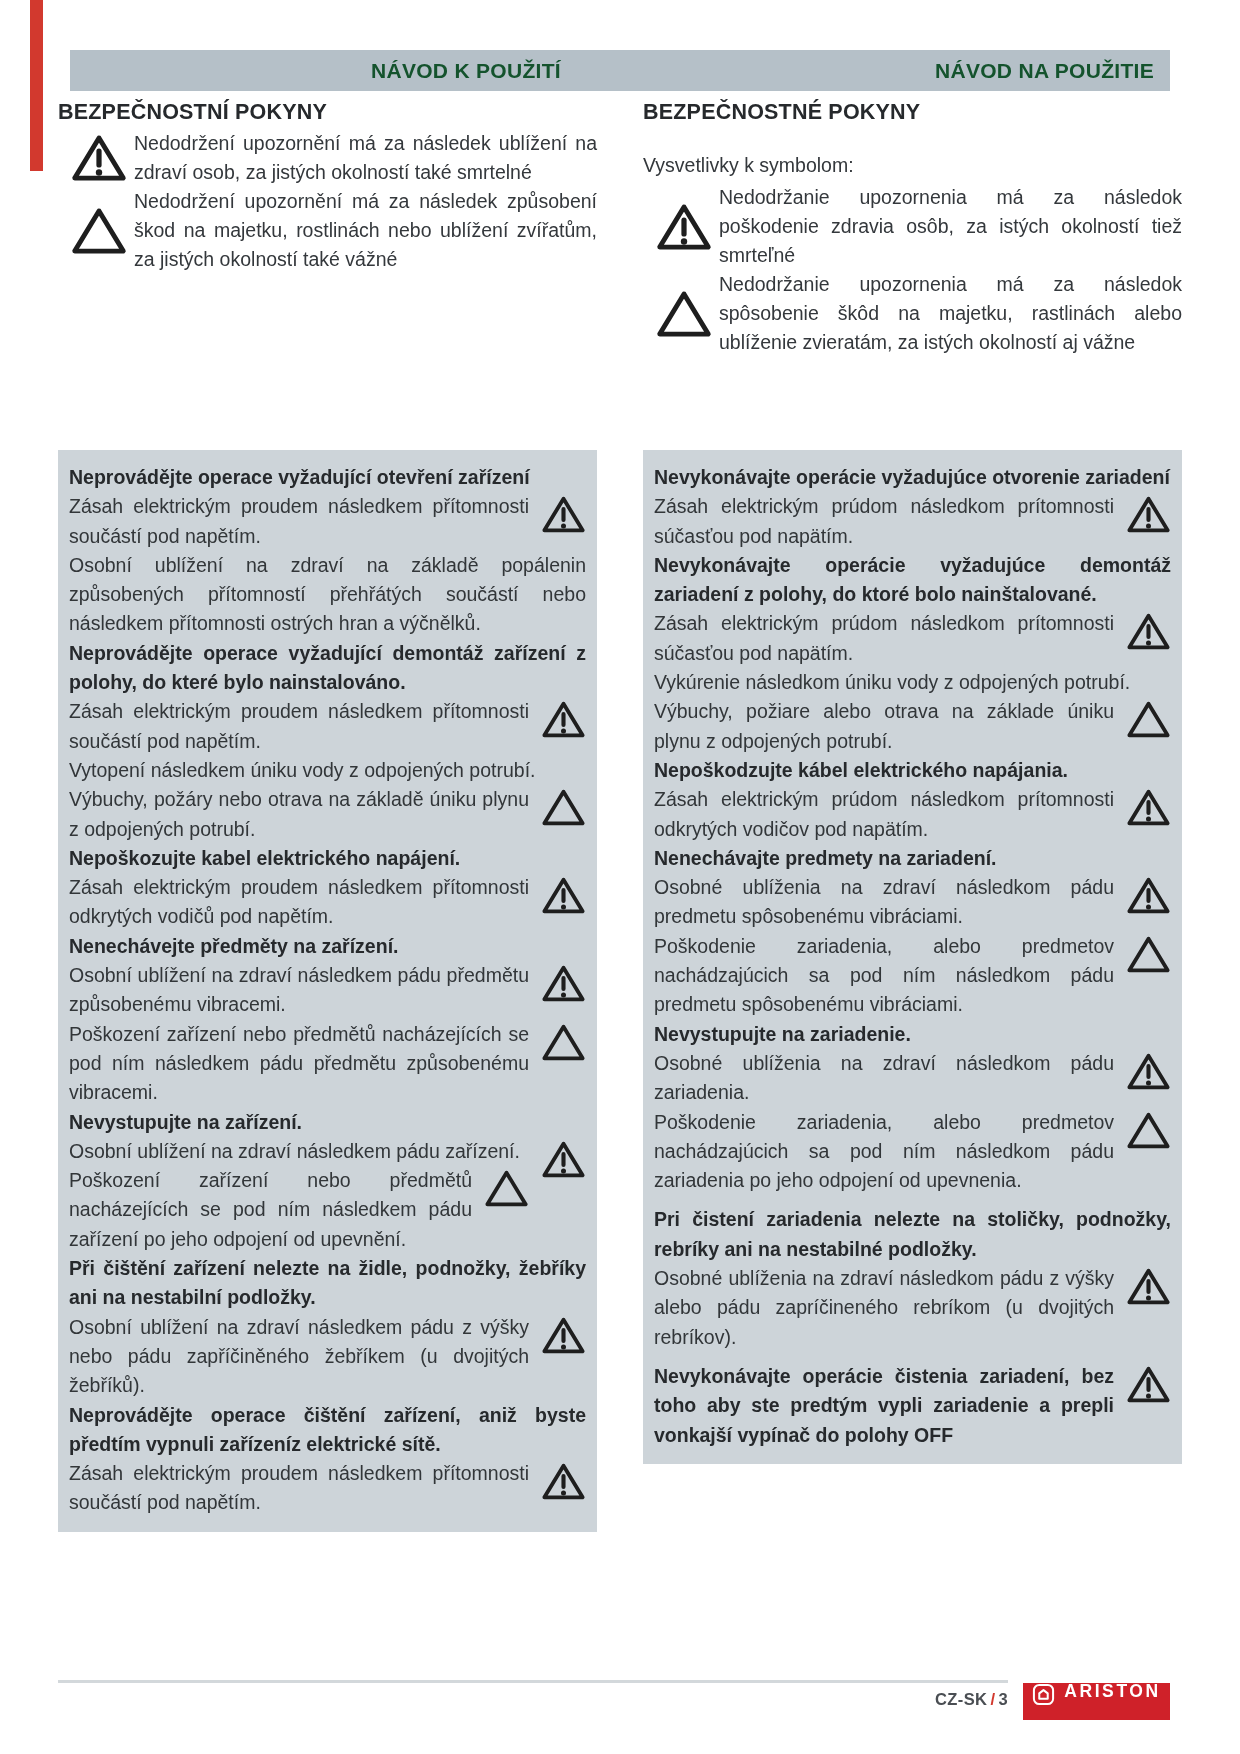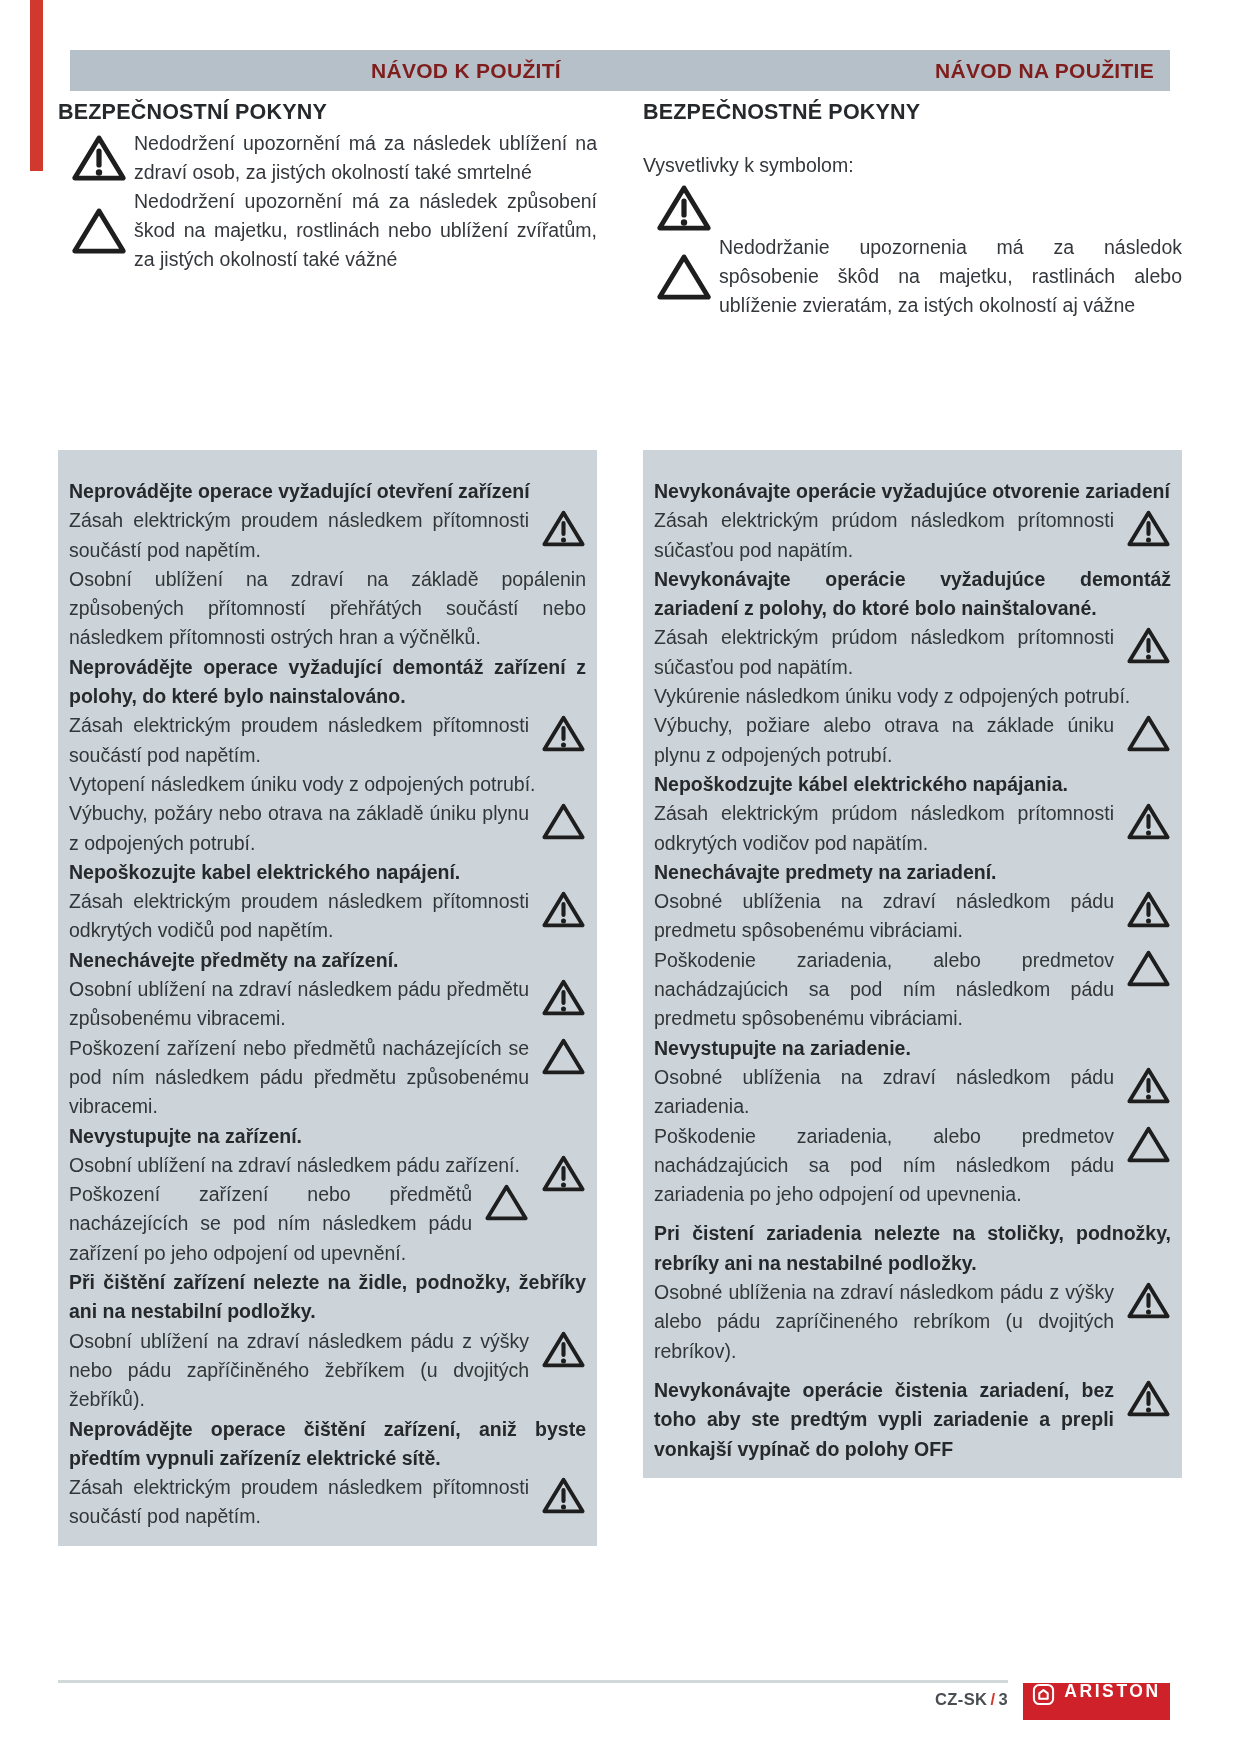--- a/index.html
+++ b/index.html
@@ -2,32 +2,32 @@
 <html><head>
 <meta charset="utf-8">
 <style>
   html,body{margin:0;padding:0}
   body{
     width:1240px;height:1754px;position:relative;background:#ffffff;
     font-family:"Liberation Sans","DejaVu Sans",sans-serif;color:#33363a;overflow:hidden;
   }
   .red-tab{position:absolute;left:30px;top:0;width:13px;height:171px;background:#d2392e}
   .header-bar{position:absolute;left:70px;top:50px;width:1100px;height:41px;background:#b5c0c8}
-  .ht{position:absolute;top:0;line-height:41px;font-weight:bold;font-size:21px;color:#7f1d1d;letter-spacing:.3px;white-space:nowrap}
+  .ht{position:absolute;top:0;line-height:41px;font-weight:bold;font-size:21px;color:#14532d;letter-spacing:.3px;white-space:nowrap}
   .ht-left{left:0;width:72%;text-align:center}
   .ht-right{right:16px}
   .col{position:absolute;top:100px;width:539px}
   .col h2{margin:0;font-size:21.5px;font-weight:bold;color:#26292c;letter-spacing:.2px}
   .legend-title{margin:27px 0 0;font-size:19.5px;line-height:27px;color:#34383c}
   .legend{margin-top:4px}
   .legend-row{display:flex;align-items:center}
   .legend-icon{flex:0 0 76px;box-sizing:border-box;padding-left:13px}
   .legend-icon svg{width:56px;height:50px;display:block}
   .legend-text{flex:1;font-size:19.5px;line-height:29px;text-align:justify;color:#34383c}
-  .box{position:absolute;left:0;top:350px;width:539px;background:#cdd4d9;padding:27px 11px 14px 11px;box-sizing:border-box}
+  .box{position:absolute;left:0;top:350px;width:539px;background:#cdd4d9;padding:13px 11px 14px 11px;box-sizing:border-box}
   .box p{margin:0;font-size:19.5px;line-height:29.3px;text-align:justify;color:#323639}
   .box p.bold{font-weight:bold;color:#26292c}
   .box p.gap{margin-top:10px}
   .tri{float:right;width:45px;height:39px;margin:3px 0 3px 12px}
   .tri svg{width:100%;height:100%;display:block}
   .footer-rule{position:absolute;left:58px;top:1680px;width:950px;height:3px;background:#d3d8db}
   .page-indicator{position:absolute;left:808px;top:1690px;width:200px;text-align:right;
     font-size:16.5px;font-weight:bold;color:#4a4e53;letter-spacing:.4px}
   .page-indicator .sep{color:#d2392e;padding:0 3px}
   .logo{position:absolute;left:1023px;top:1683px;width:147px;height:37px;background:#cf2129;
@@ -149,20 +149,21 @@
   <p class="legend-title">Vysvetlivky k symbolom:</p>
   <div class="legend">
       <div class="legend-row">
         <span class="legend-icon">
           <svg viewBox="0 0 60 53">
             <path d="M30 5 L56 48 H4 Z" fill="none" stroke="#1e1e1e" stroke-width="5.2" stroke-linejoin="round"></path>
             <line x1="30" y1="19" x2="30" y2="34" stroke="#1e1e1e" stroke-width="5.6" stroke-linecap="round"></line>
             <circle cx="30" cy="42" r="3.4" fill="#1e1e1e"></circle>
           </svg>
         </span>
+        <div class="legend-text">Nedodržanie upozornenia má za následok poškodenie zdravia osôb, za istých okolností tiež smrteľné</div>
       </div>
       <div class="legend-row">
         <span class="legend-icon">
           <svg viewBox="0 0 60 53">
             <path d="M30 5 L56 48 H4 Z" fill="none" stroke="#1e1e1e" stroke-width="5.2" stroke-linejoin="round"></path>
           </svg>
         </span>
         <div class="legend-text">Nedodržanie upozornenia má za následok spôsobenie škôd na majetku, rastlinách alebo ublíženie zvieratám, za istých okolností aj vážne</div>
       </div>
     </div>

